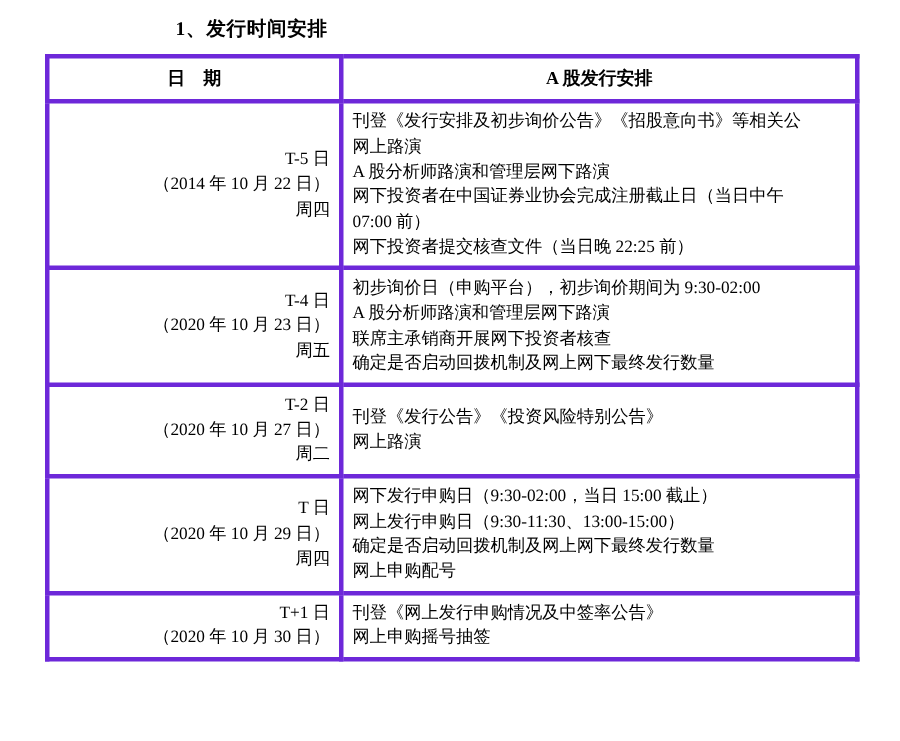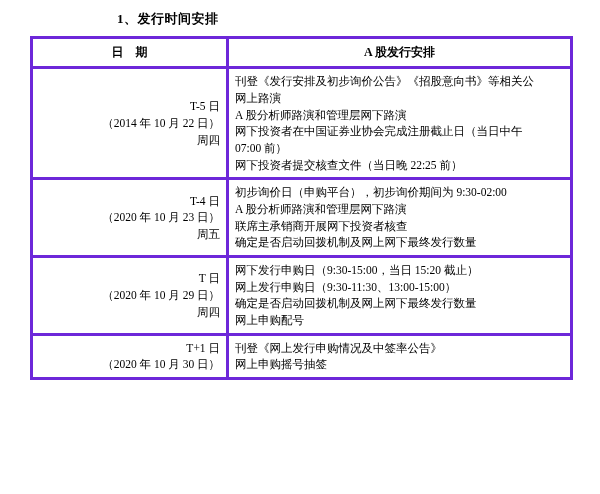--- a/index.html
+++ b/index.html
@@ -109,26 +109,37 @@
         </td>
         <td class="arr-cell">
           <span class="aline">初步询价日（申购平台），初步询价期间为 9:30-02:00</span>
           <span class="aline">A 股分析师路演和管理层网下路演</span>
           <span class="aline">联席主承销商开展网下投资者核查</span>
           <span class="aline">确定是否启动回拨机制及网上网下最终发行数量</span>
         </td>
       </tr>
       <tr>
         <td class="date-cell">
+          <span class="dline">T-2 日</span>
+          <span class="dline">（2020 年 10 月 27 日）</span>
+          <span class="dline">周二</span>
+        </td>
+        <td class="arr-cell">
+          <span class="aline">刊登《发行公告》《投资风险特别公告》</span>
+          <span class="aline">网上路演</span>
+        </td>
+      </tr>
+      <tr>
+        <td class="date-cell">
           <span class="dline">T 日</span>
           <span class="dline">（2020 年 10 月 29 日）</span>
           <span class="dline">周四</span>
         </td>
         <td class="arr-cell">
-          <span class="aline">网下发行申购日（9:30-15:00，当日 15:20 截止）</span>
+          <span class="aline">网下发行申购日（9:30-02:00，当日 15:00 截止）</span>
           <span class="aline">网上发行申购日（9:30-11:30、13:00-15:00）</span>
           <span class="aline">确定是否启动回拨机制及网上网下最终发行数量</span>
           <span class="aline">网上申购配号</span>
         </td>
       </tr>
       <tr>
         <td class="date-cell">
           <span class="dline">T+1 日</span>
           <span class="dline">（2020 年 10 月 30 日）</span>
 

